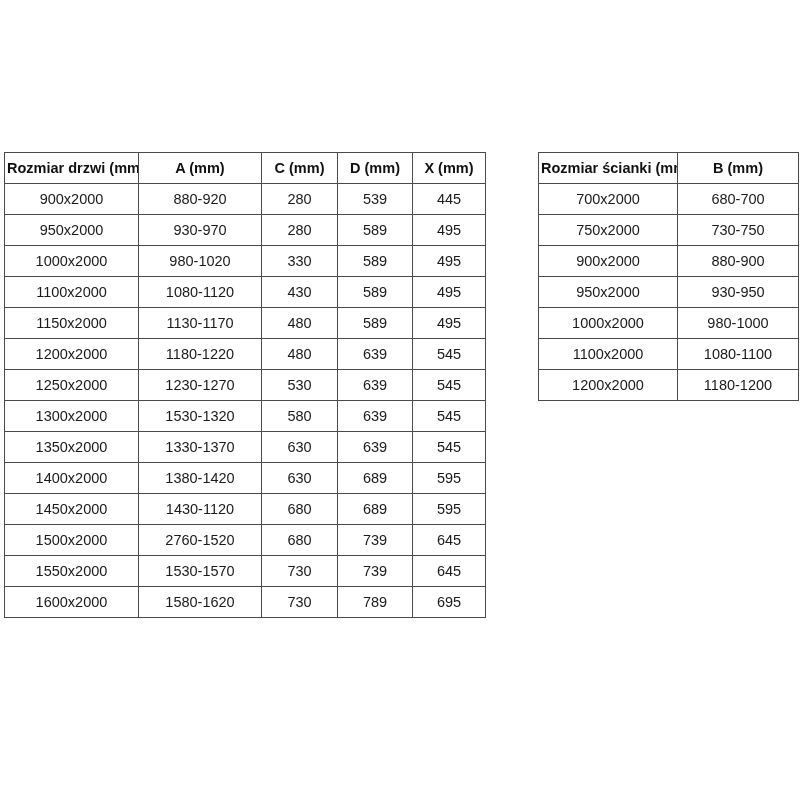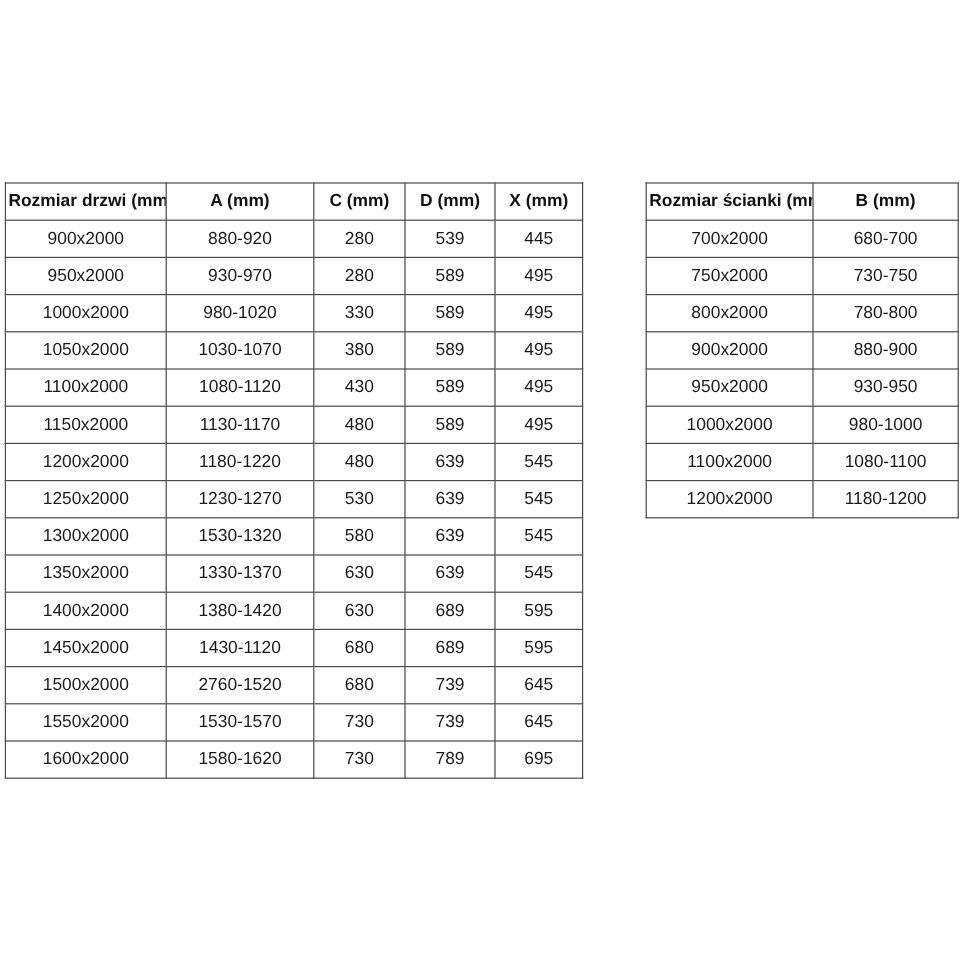--- a/index.html
+++ b/index.html
@@ -83,27 +83,20 @@
           <td>495</td>
         </tr>
         <tr>
           <td>1000x2000</td>
           <td>980-1020</td>
           <td>330</td>
           <td>589</td>
           <td>495</td>
         </tr>
         <tr>
-          <td>1050x2000</td>
-          <td>1030-1070</td>
-          <td>380</td>
-          <td>589</td>
-          <td>495</td>
-        </tr>
-        <tr>
           <td>1100x2000</td>
           <td>1080-1120</td>
           <td>430</td>
           <td>589</td>
           <td>495</td>
         </tr>
         <tr>
           <td>1150x2000</td>
           <td>1130-1170</td>
           <td>480</td>
@@ -189,24 +182,20 @@
       <tbody>
         <tr>
           <td>700x2000</td>
           <td>680-700</td>
         </tr>
         <tr>
           <td>750x2000</td>
           <td>730-750</td>
         </tr>
         <tr>
-          <td>800x2000</td>
-          <td>780-800</td>
-        </tr>
-        <tr>
           <td>900x2000</td>
           <td>880-900</td>
         </tr>
         <tr>
           <td>950x2000</td>
           <td>930-950</td>
         </tr>
         <tr>
           <td>1000x2000</td>
           <td>980-1000</td>

